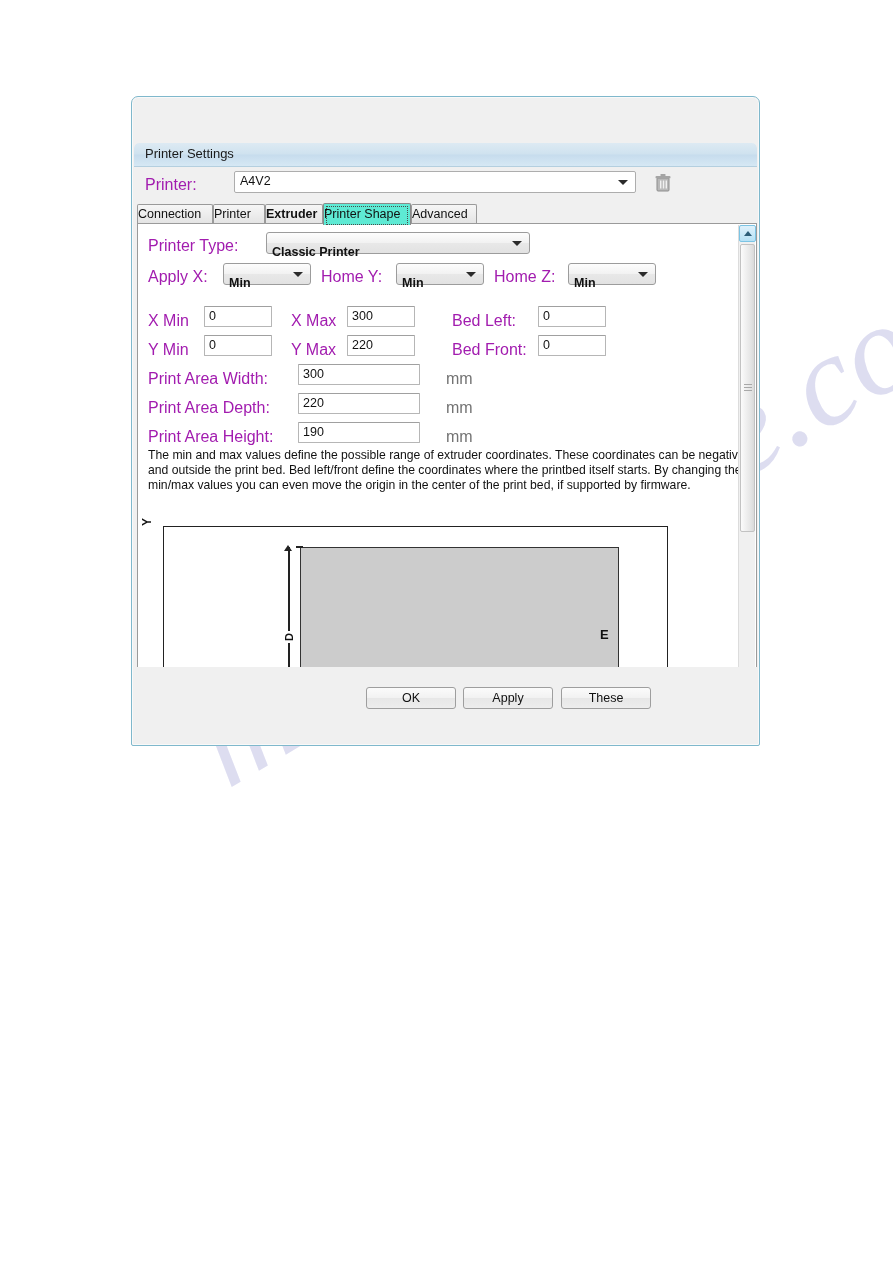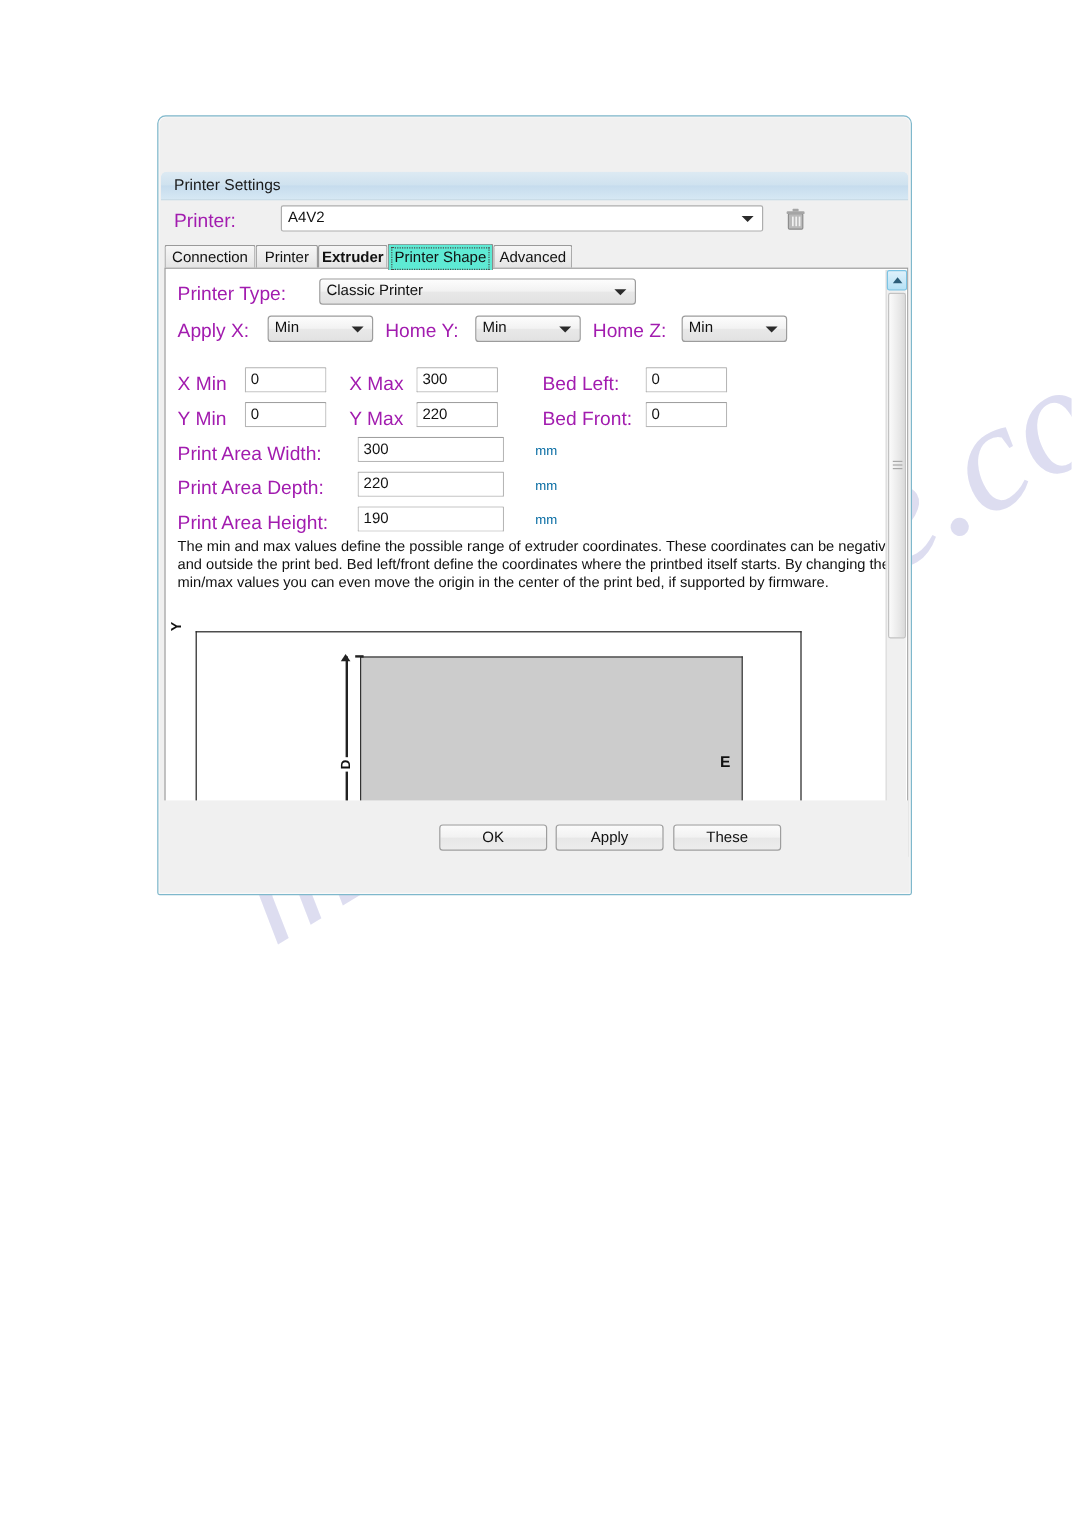--- a/index.html
+++ b/index.html
@@ -149,21 +149,21 @@
   .tab {
     position: absolute;
     top: 1px;
     height: 20px;
     box-sizing: border-box;
     background: linear-gradient(to bottom, #f6f6f6 0%, #ededed 50%, #e3e3e3 100%);
     border: 1px solid #9a9a9a;
     border-bottom: none;
     font-size: 12.5px;
     color: #111;
-    text-align: center;
+    text-align: left;
     line-height: 18px;
     white-space: nowrap;
     border-radius: 2px 2px 0 0;
   }
   .tab.active {
     top: 0px;
     height: 22px;
     line-height: 20px;
     background: #5eead4;
     border-color: #8a8a8a;
@@ -202,26 +202,26 @@
     line-height: 19px;
     white-space: nowrap;
     overflow: hidden;
   }
 
   .combo-sm {
     background: linear-gradient(to bottom, #fdfdfd 0%, #f2f2f2 48%, #e8e8e8 52%, #e2e2e2 100%);
     border: 1px solid #9c9c9c;
     border-radius: 3px;
   }
-  .combo-sm .ctext { top: 2px; }
+  .combo-sm .ctext { top: 12px; font-weight: bold; }
 
   .unit {
     position: absolute;
-    font-size: 11px;
-    color: #0369a1;
+    font-size: 16px;
+    color: #737373;
   }
 
   .helptext {
     position: absolute;
     left: 10px;
     top: 224px;
     width: 598px;
     font-size: 12.2px;
     color: #111;
     line-height: 15.2px;

